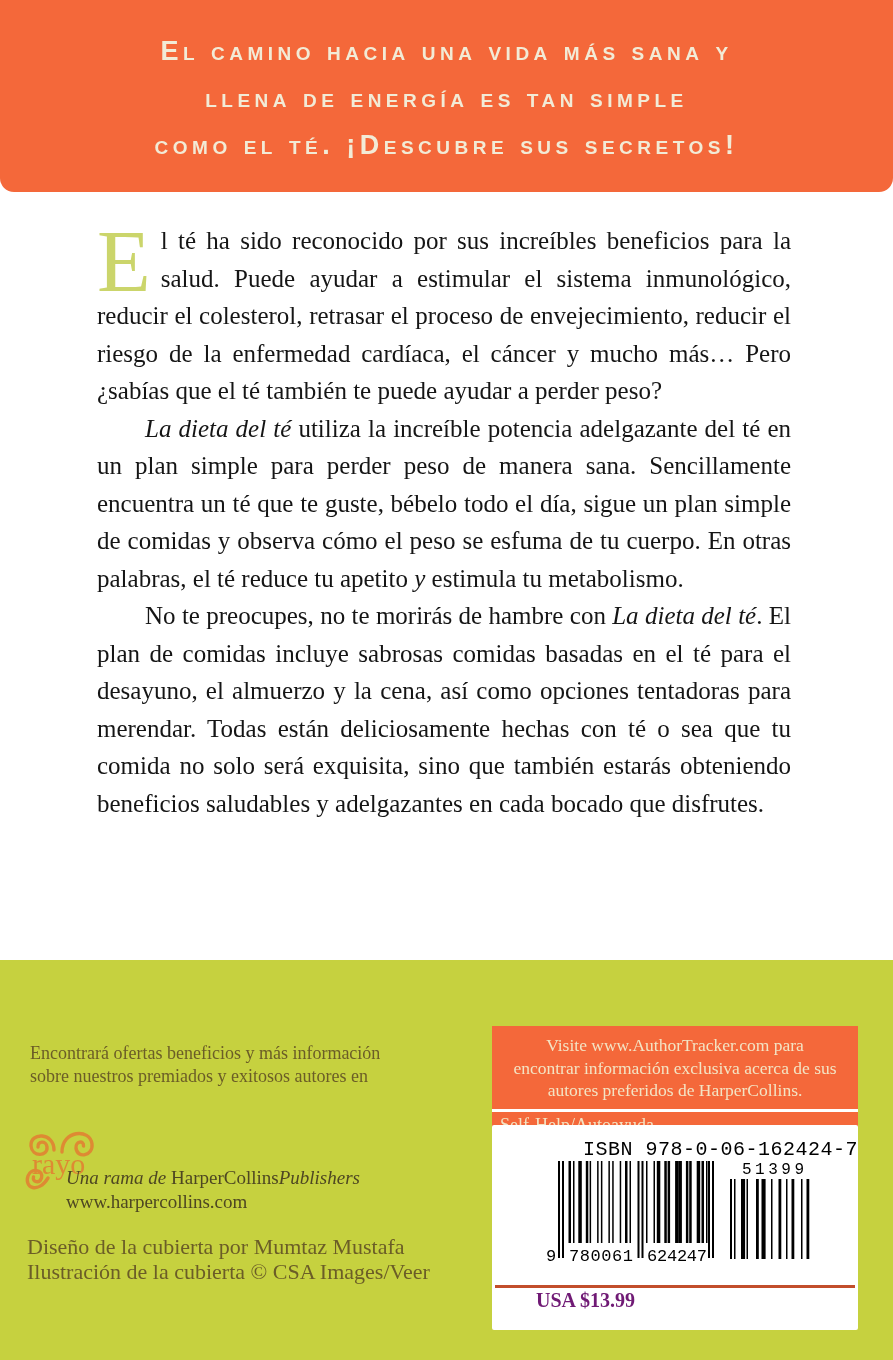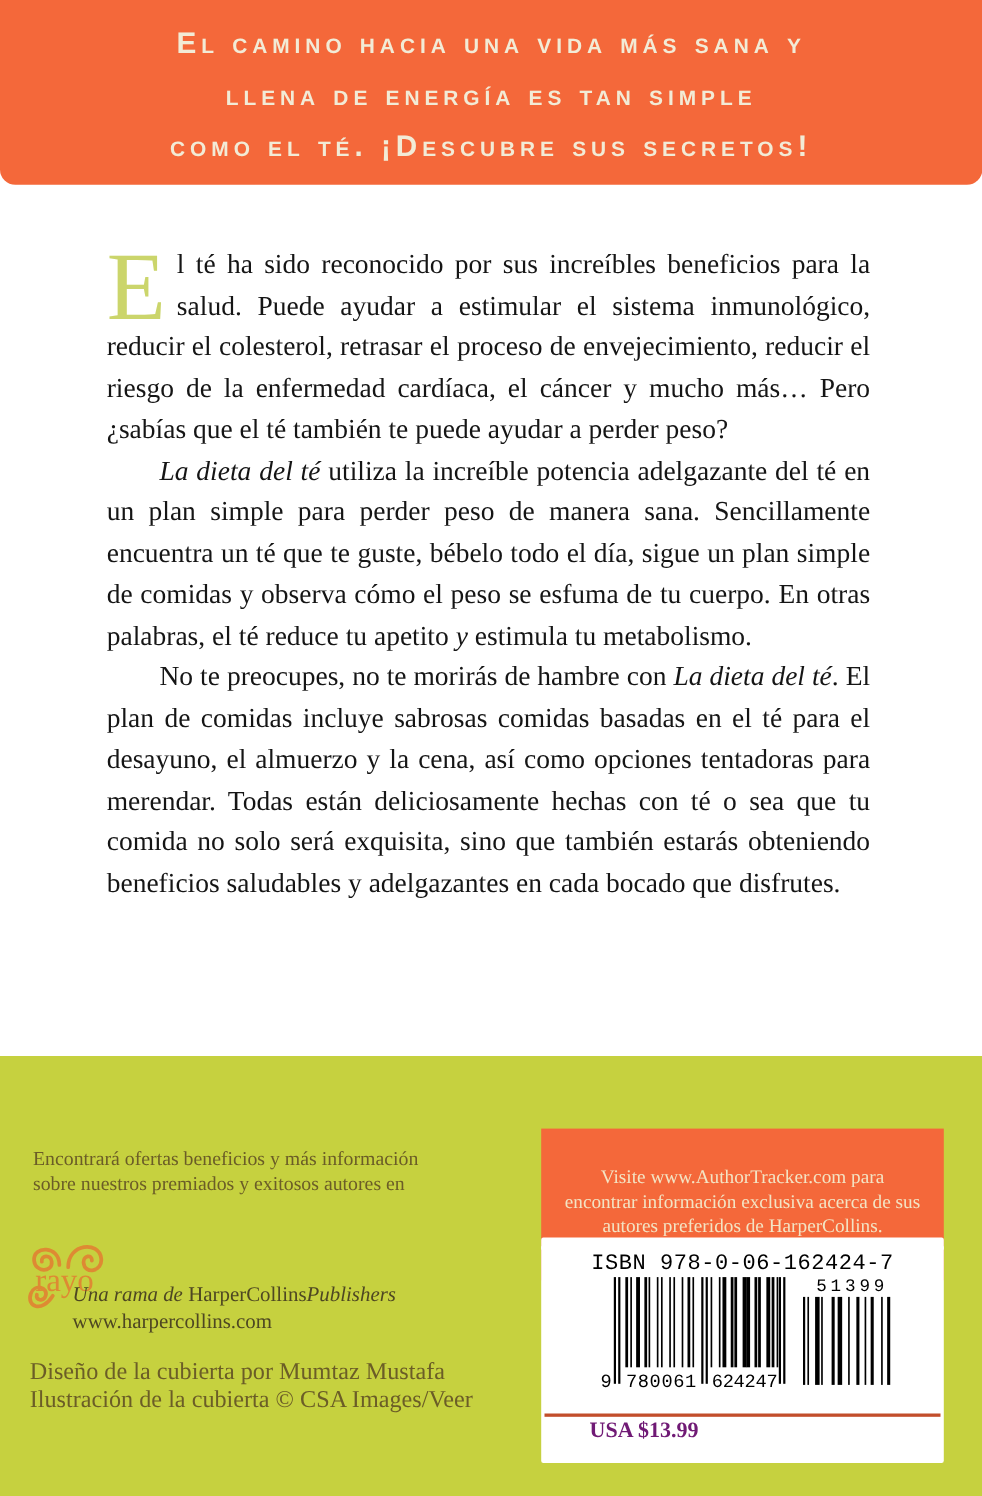--- a/index.html
+++ b/index.html
@@ -4,21 +4,21 @@
 <style>
   :root{
     --orange:#F4683A; --cream:#F2EBD6; --cream2:#F3E4C4; --green:#C6D13F;
     --olive:#6B5D27; --olive-dark:#4E4722; --dropcap:#CBD56B; --red:#C24E2B;
     --rayo:#DE8A33;
   }
   html,body{margin:0;padding:0;background:#e8e8e8;}
   .page{position:relative;width:893px;height:1360px;background:#ffffff;overflow:hidden;
         font-family:"Liberation Serif",serif;}
   
-  .banner{position:absolute;top:0;left:0;width:893px;height:168px;background:var(--orange);
+  .banner{position:absolute;top:0;left:0;width:893px;height:192px;background:var(--orange);
           border-radius:0 0 14px 14px;display:flex;align-items:center;justify-content:center;}
   .banner-text{text-align:center;font-family:"Liberation Sans",sans-serif;font-weight:bold;
                font-variant:small-caps;color:var(--cream);font-size:27px;letter-spacing:4.5px;
                line-height:47px;padding-top:4px;}
   
   .body-copy{position:absolute;left:97px;top:222px;width:694px;font-size:25px;
              line-height:37.5px;color:#151515;text-align:justify;}
   .body-copy p{margin:0;text-indent:48px;}
   .body-copy p.first{text-indent:0;}
   .body-copy em{font-style:italic;}
@@ -30,27 +30,27 @@
   .promo{position:absolute;left:30px;top:82px;font-size:18px;line-height:22.5px;}
   .promo strong{display:block;font-weight:bold;}
   .rayo-logo{position:absolute;left:18px;top:156px;width:96px;height:96px;}
   .imprint{position:absolute;left:66px;top:206px;font-size:19px;line-height:23.5px;
            color:var(--olive-dark);}
   .imprint em{font-style:italic;}
   .credits{position:absolute;left:27px;top:274px;font-size:22px;line-height:25px;}
   
   .tracker-box{position:absolute;left:492px;top:66px;width:366px;background:var(--orange);
                color:var(--cream2);}
-  .tracker-text{font-size:17.5px;line-height:22.5px;text-align:center;padding:8px 6px 7px;margin-top:24px;}
+  .tracker-text{font-size:17.5px;line-height:22.5px;text-align:center;padding:8px 6px 7px;}
   .tracker-divider{height:3px;background:#ffffff;}
   .tracker-category{font-size:18px;line-height:22px;padding:2px 0 4px 8px;}
   
   .barcode-box{position:absolute;left:492px;top:165px;width:366px;height:205px;background:#ffffff;
                border-radius:2px;}
-  .isbn-label{position:absolute;top:13px;left:0;width:100%;text-align:center;color:#000;
+  .isbn-label{position:absolute;top:13px;left:0;width:100%;text-align:right;color:#000;
               font-family:"Liberation Mono",monospace;font-size:20px;letter-spacing:0.5px;}
   .ean-main{position:absolute;left:54px;top:36px;width:170px;height:102px;}
   .ean-addon{position:absolute;left:238px;top:36px;width:84px;height:102px;}
   .ean-main rect,.ean-addon rect{fill:#000;}
   .ean-main text,.ean-addon text{fill:#000;font-family:"Liberation Mono",monospace;}
   .price-divider{position:absolute;left:3px;right:3px;top:160px;height:3px;background:var(--red);}
   .price{position:absolute;left:44px;top:164px;font-weight:bold;font-size:20px;color:#701a75;}
 </style>
 </head>
 <body>

